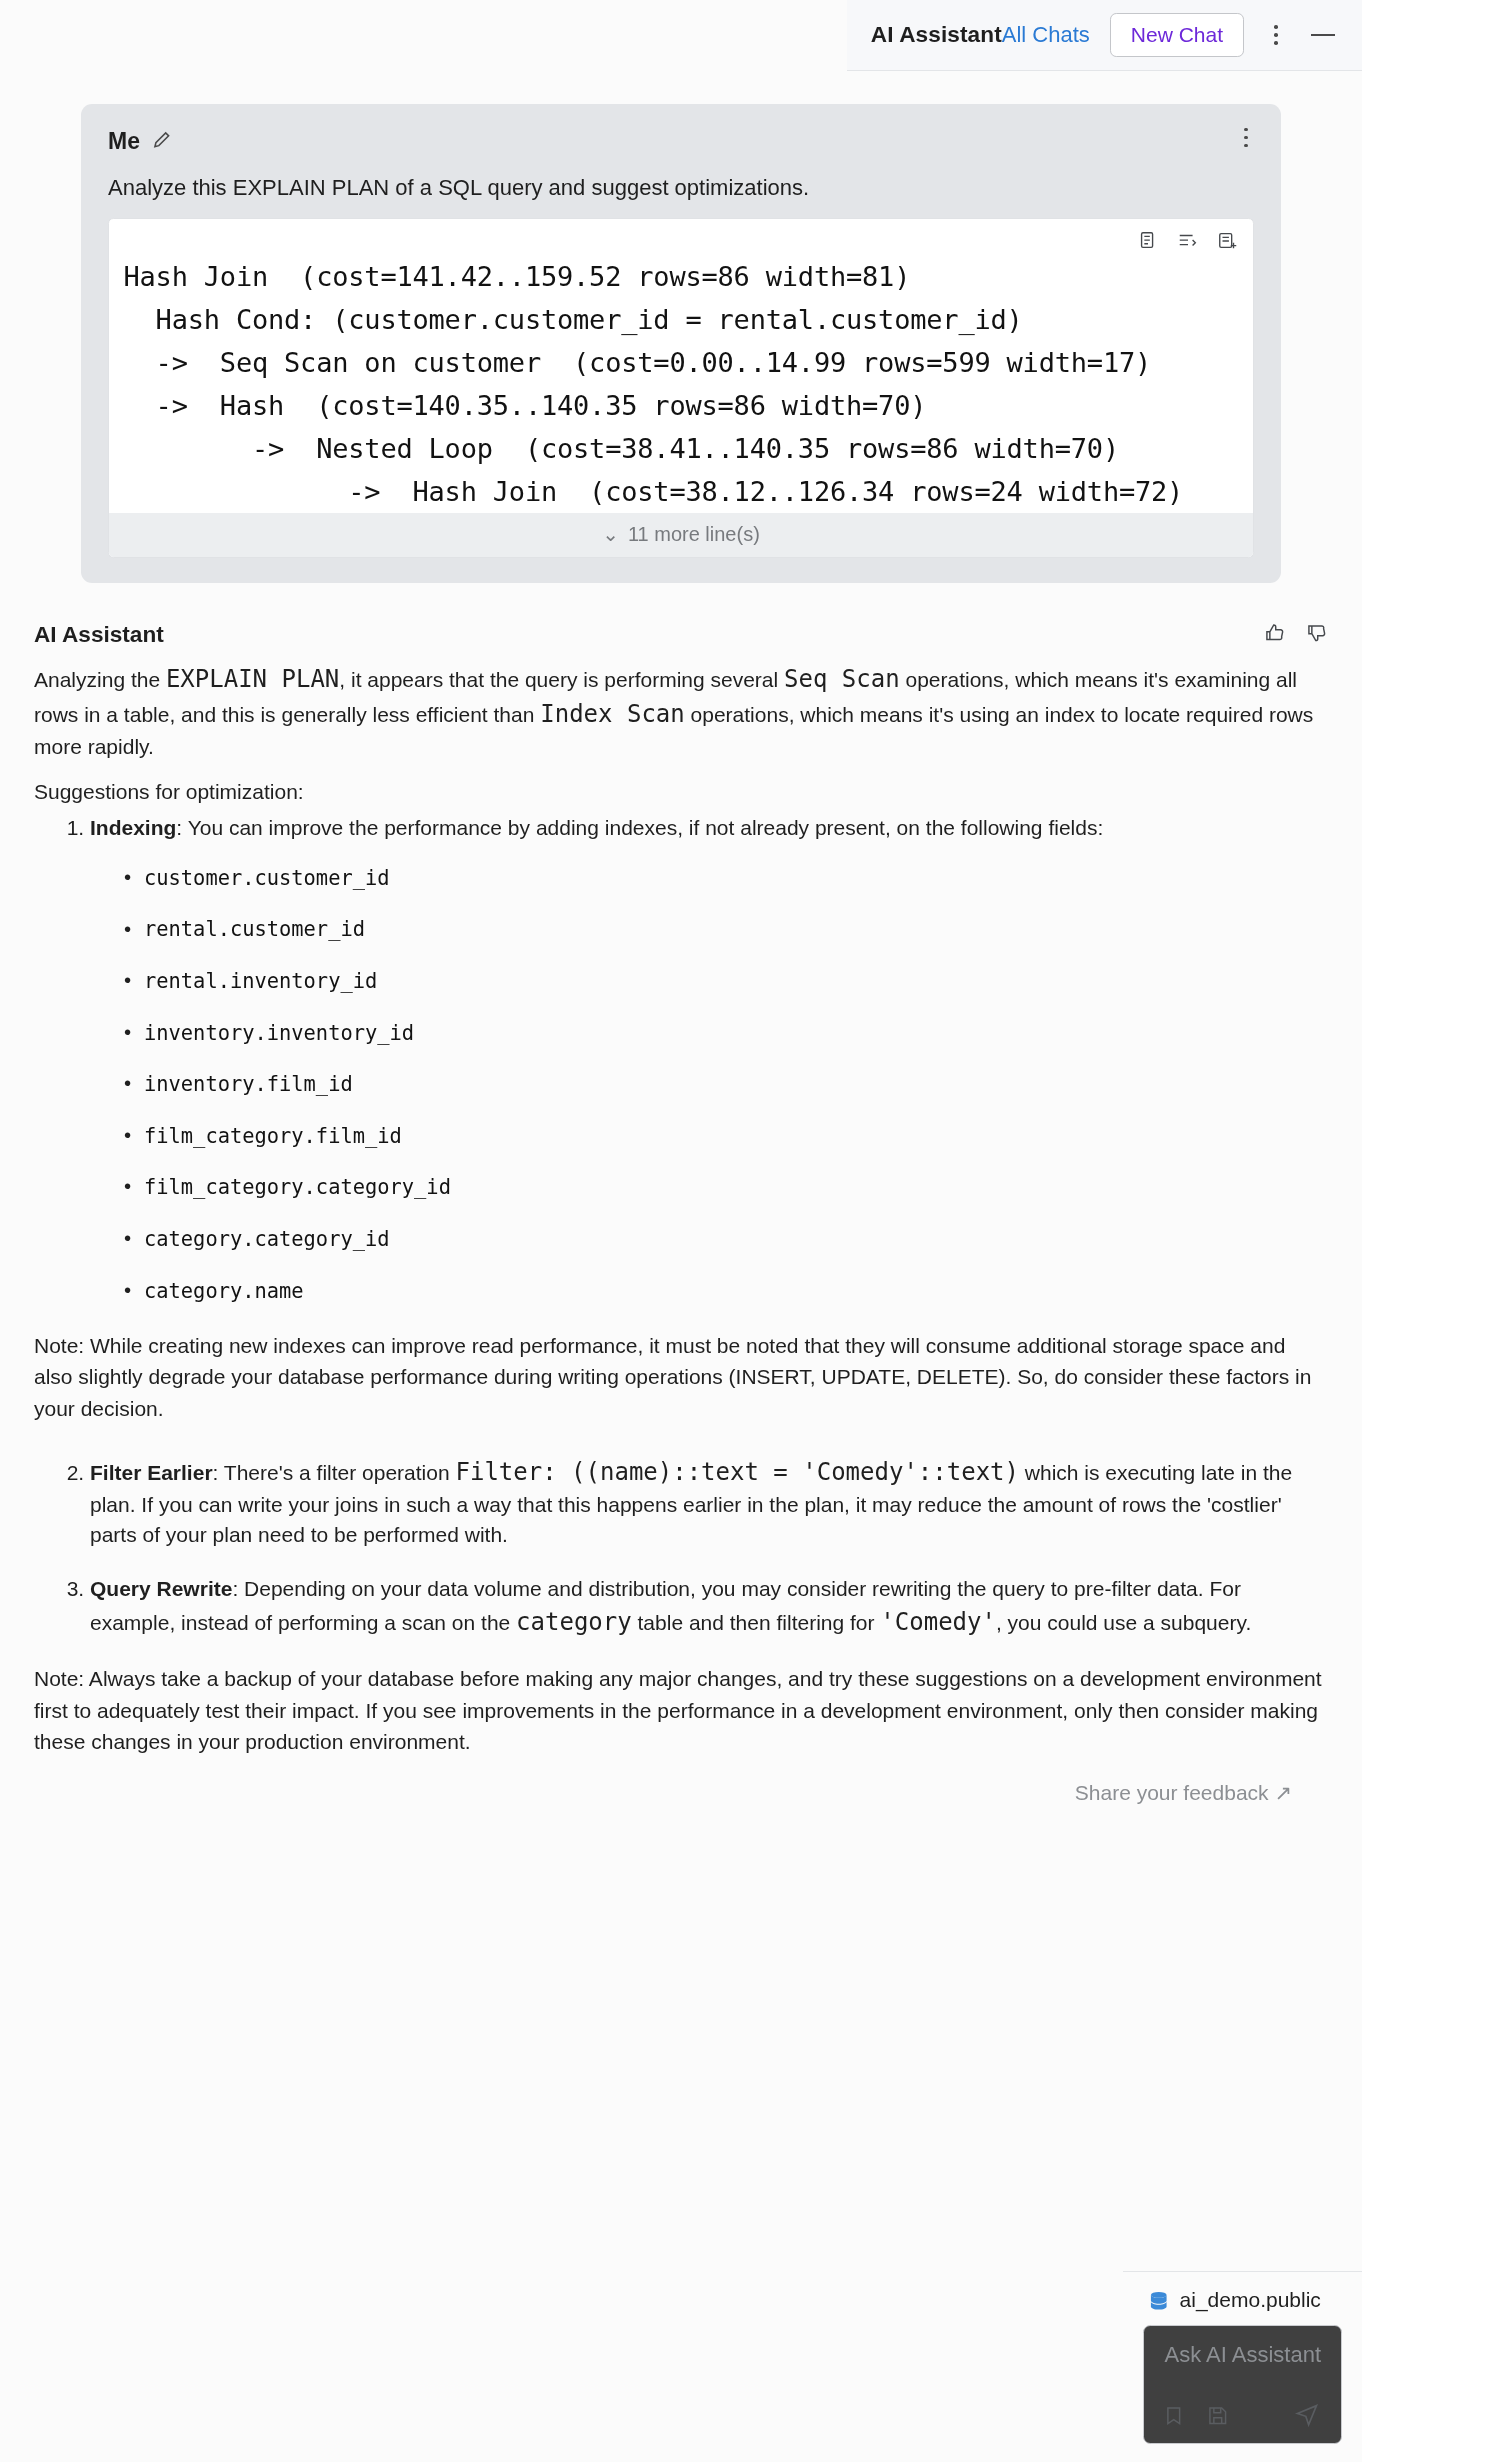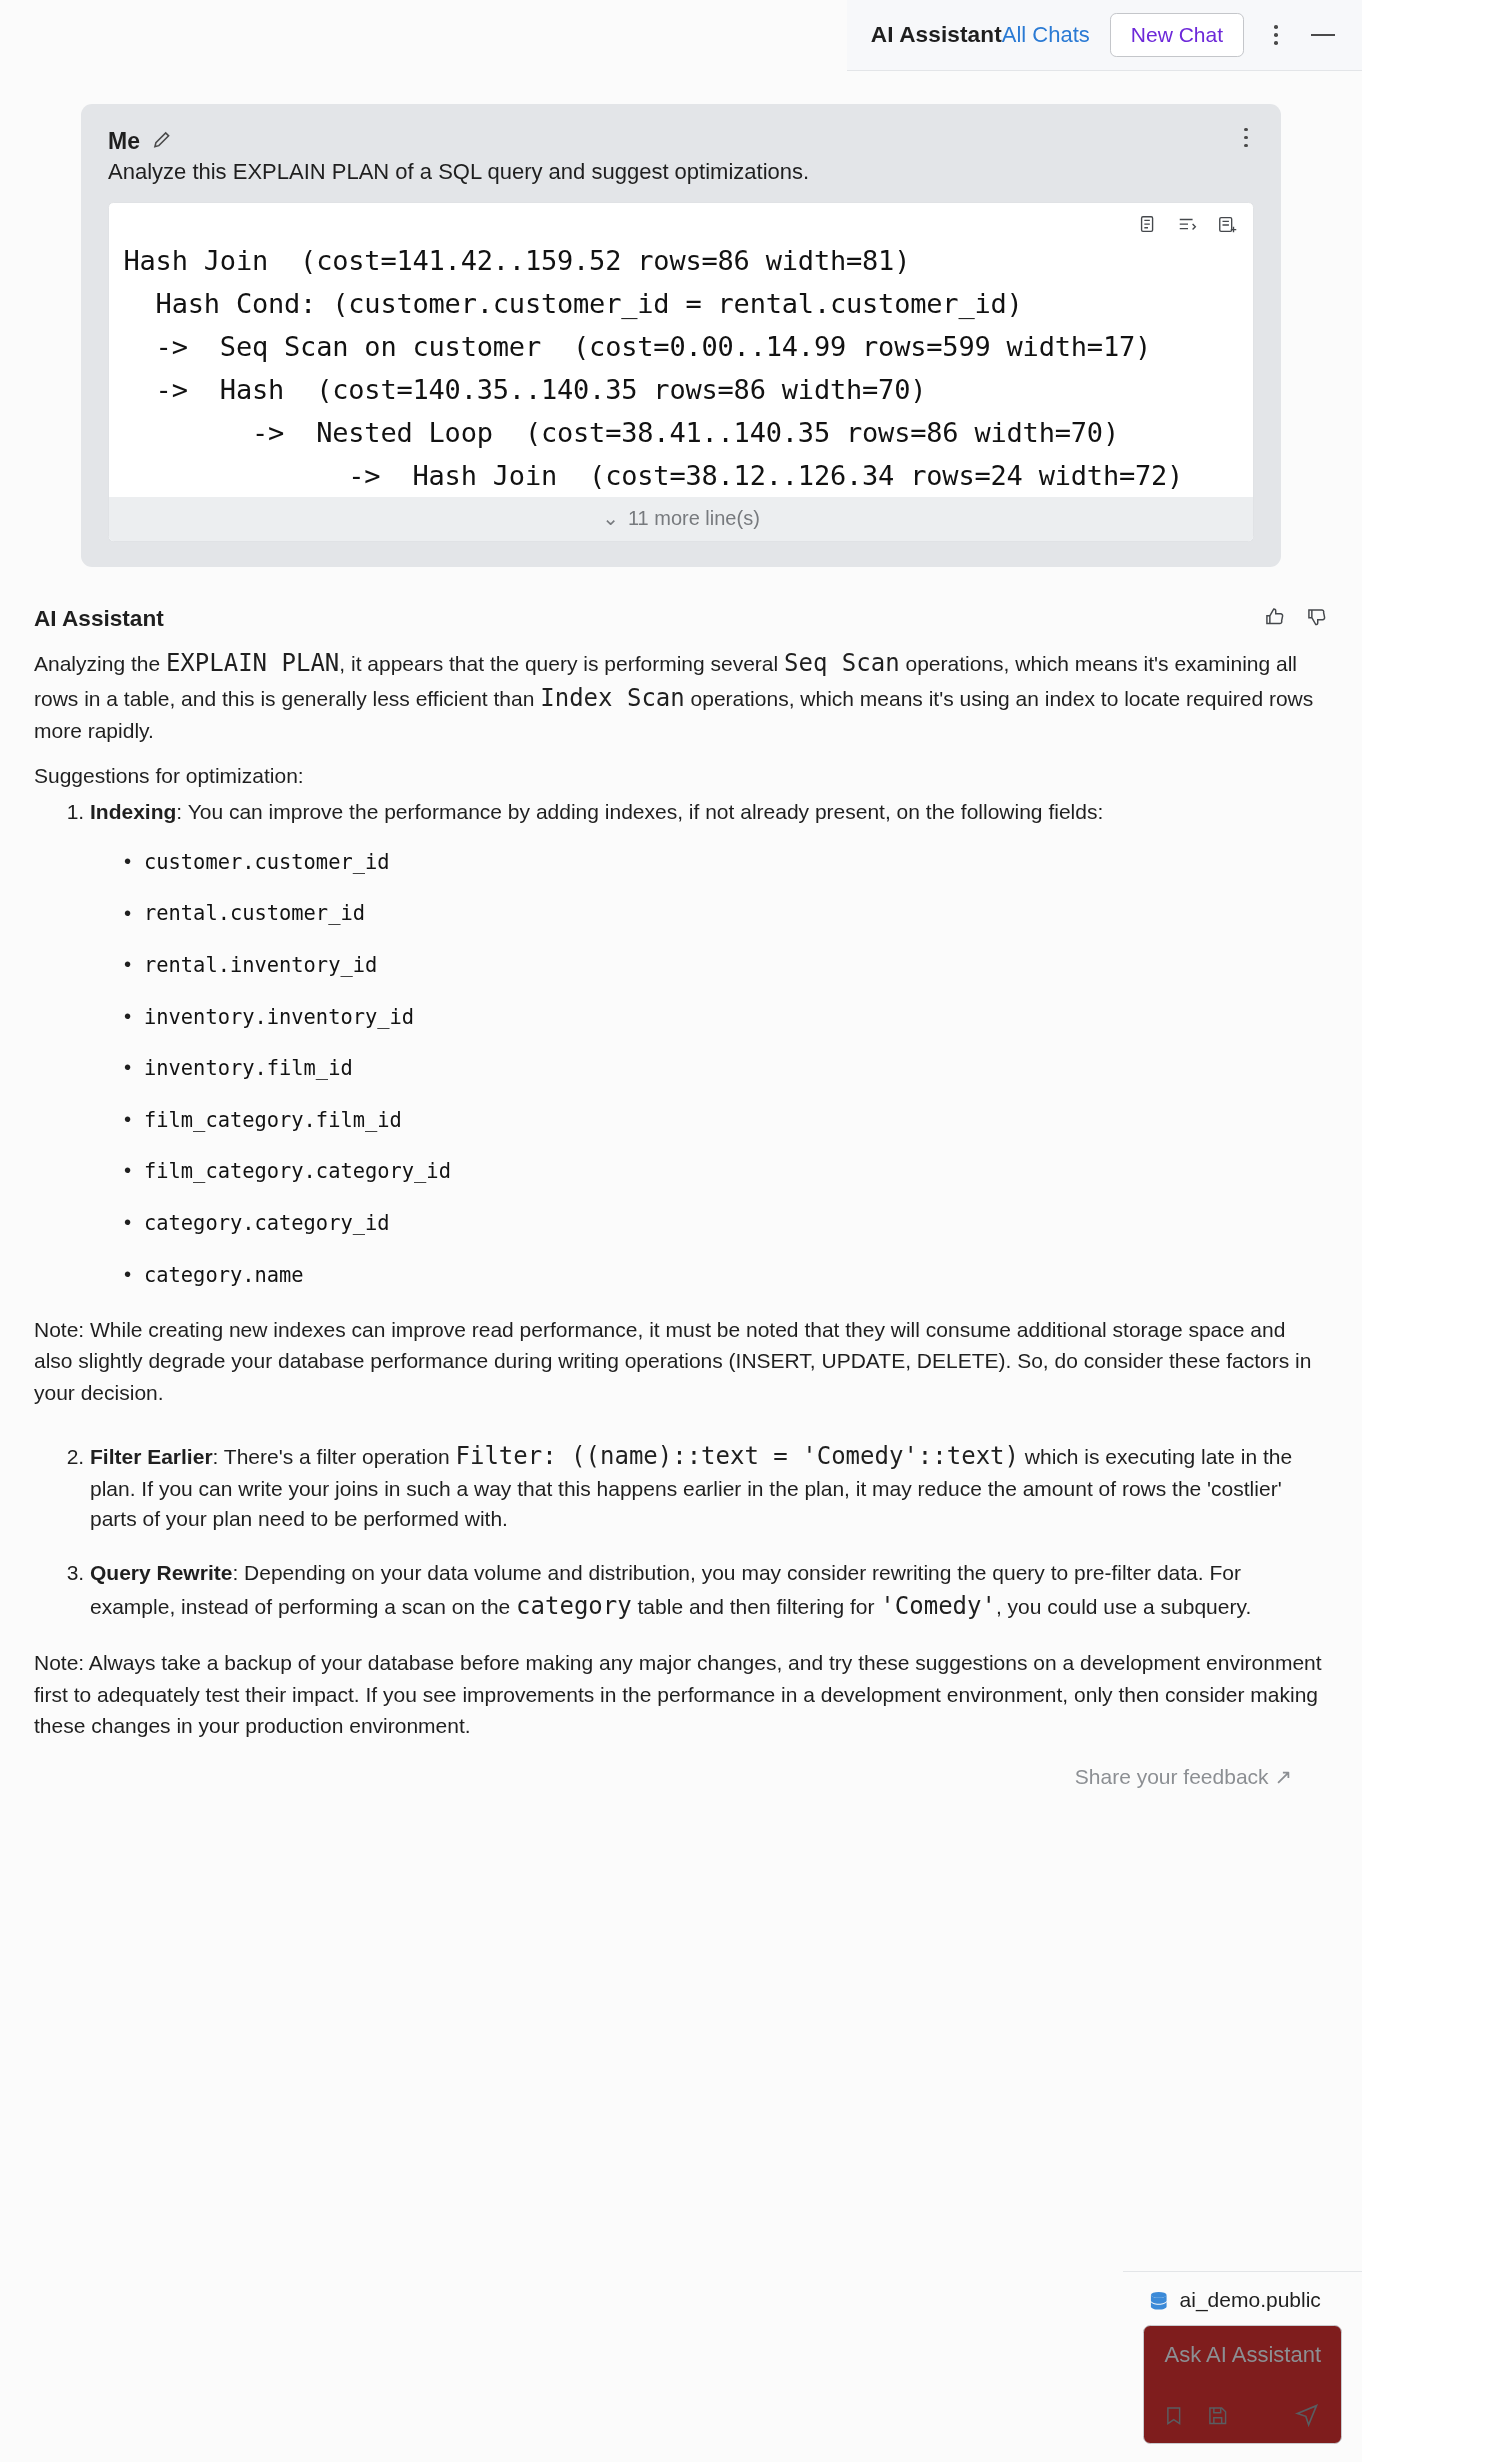--- a/index.html
+++ b/index.html
@@ -82,21 +82,21 @@
   }
   .user-head {
     display: flex; align-items: center; gap: 11px;
   }
   .user-name { font-size: 23px; font-weight: bold; }
   .pencil-icon { width: 23.5px; height: 23.5px; color: #4a4a4a; }
   .msg-kebab {
     position: absolute; right: 23.5px; top: 20px;
   }
   .user-text {
-    font-size: 22px; margin-top: 2px; color: #1f1f1f; line-height: 1.35;
+    font-size: 22px; margin-top: 18px; color: #1f1f1f; line-height: 1.35;
   }
   .code-card {
     margin-top: 16.3px;
     background: #ffffff;
     border: 0.9px solid #e0e2e5;
     border-radius: 5.4px;
     position: relative;
     overflow: hidden;
   }
   .code-toolbar {
@@ -192,21 +192,21 @@
   }
   .db-chip {
     display: flex; align-items: center; gap: 9px;
     font-size: 21px; color: #1f1f1f;
     padding: 3.6px 1.8px 12.7px 3.6px;
   }
   .db-icon { width: 23.5px; height: 23.5px; }
   .input-box {
     border: 0.9px solid #c9cbcf;
     border-radius: 7.2px;
-    background: #7f1d1d;
+    background: #404040;
     height: 119px;
     position: relative;
     padding: 16.3px 20px;
   }
   .input-placeholder {
     font-size: 22px; color: #8c8f93;
   }
   .input-tools {
     position: absolute; left: 18px; bottom: 12.7px;
     display: flex; gap: 20px; color: #5a5d61;

